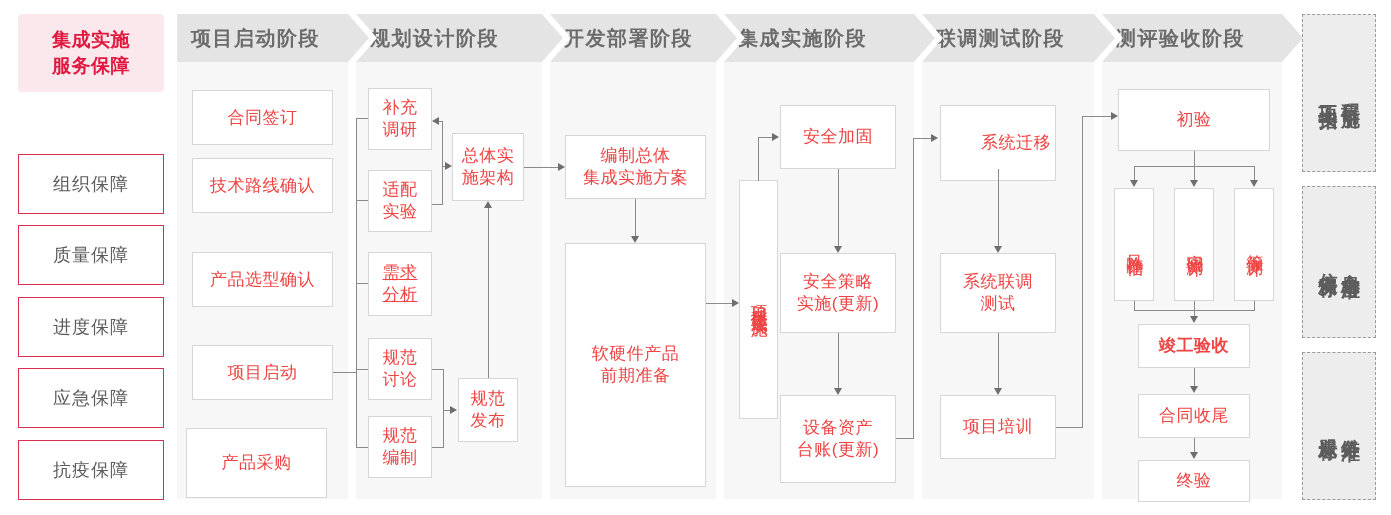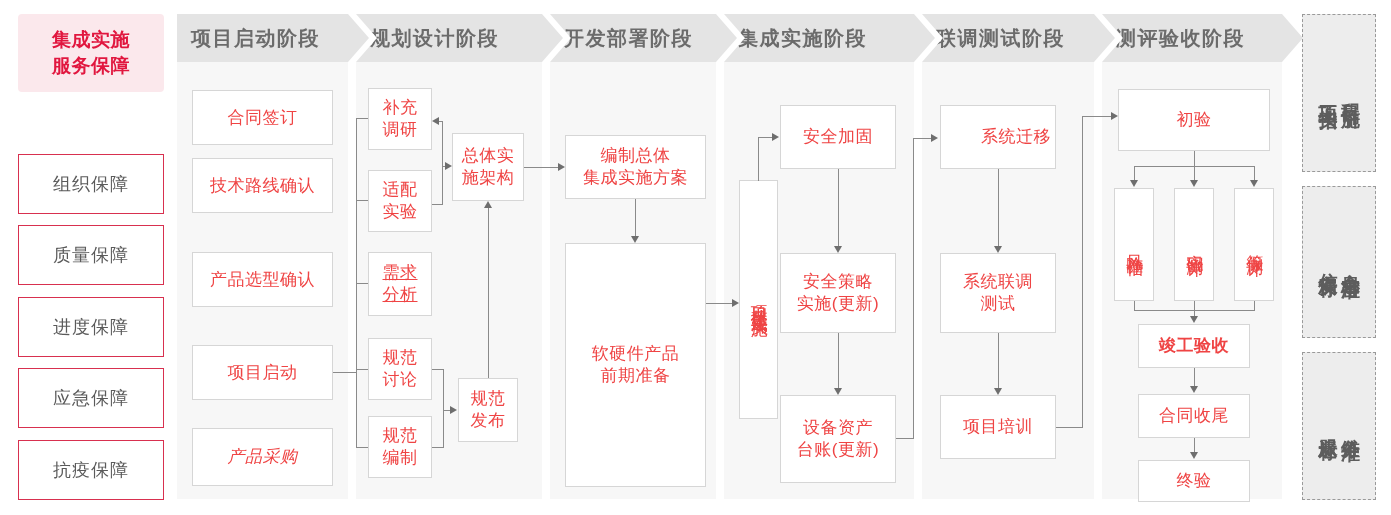--- a/index.html
+++ b/index.html
@@ -123,21 +123,21 @@
   </div>
   <div class="abs node" style="left:192px;top:158px;width:141px;height:55px;">
     <span>技术路线确认</span>
   </div>
   <div class="abs node" style="left:192px;top:252px;width:141px;height:55px;">
     <span>产品选型确认</span>
   </div>
   <div class="abs node" style="left:192px;top:345px;width:141px;height:55px;">
     <span>项目启动</span>
   </div>
-  <div class="abs node" style="left:192px;top:428px;width:141px;height:58px;font-style:italic;">
+  <div class="abs node" style="left:186px;top:428px;width:141px;height:70px;">
     <span>产品采购</span>
   </div>
 
   <div class="abs ln lnh" style="left:333px;top:372px;width:24px;"></div>
   <div class="abs ln lnv" style="left:356px;top:118px;height:330px;"></div>
 
   <div class="abs ln lnh" style="left:356px;top:118px;width:20px;"></div>
   <div class="abs arr arr-r" style="left:376px;top:114px;"></div>
 
   <div class="abs ln lnh" style="left:356px;top:200px;width:20px;"></div>
@@ -238,21 +238,21 @@
   <div class="abs arr arr-d" style="left:834px;top:246px;"></div>
 
   <div class="abs ln lnv" style="left:838px;top:333px;height:55px;"></div>
   <div class="abs arr arr-d" style="left:834px;top:388px;"></div>
 
   <div class="abs ln lnh" style="left:896px;top:438px;width:18px;"></div>
   <div class="abs ln lnv" style="left:913px;top:138px;height:301px;"></div>
   <div class="abs ln lnh" style="left:913px;top:138px;width:18px;"></div>
   <div class="abs arr arr-r" style="left:931px;top:134px;"></div>
 
-  <div class="abs node" style="left:940px;top:105px;width:116px;height:64px;padding-left:36px;">
+  <div class="abs node" style="left:940px;top:105px;width:116px;height:76px;padding-left:36px;">
     <span>系统迁移</span>
   </div>
   <div class="abs node" style="left:940px;top:253px;width:116px;height:80px;">
     <div><span>系统联调</span><br>
          <span>测试</span></div>
   </div>
   <div class="abs node" style="left:940px;top:395px;width:116px;height:64px;">
     <span>项目培训</span>
   </div>
 

